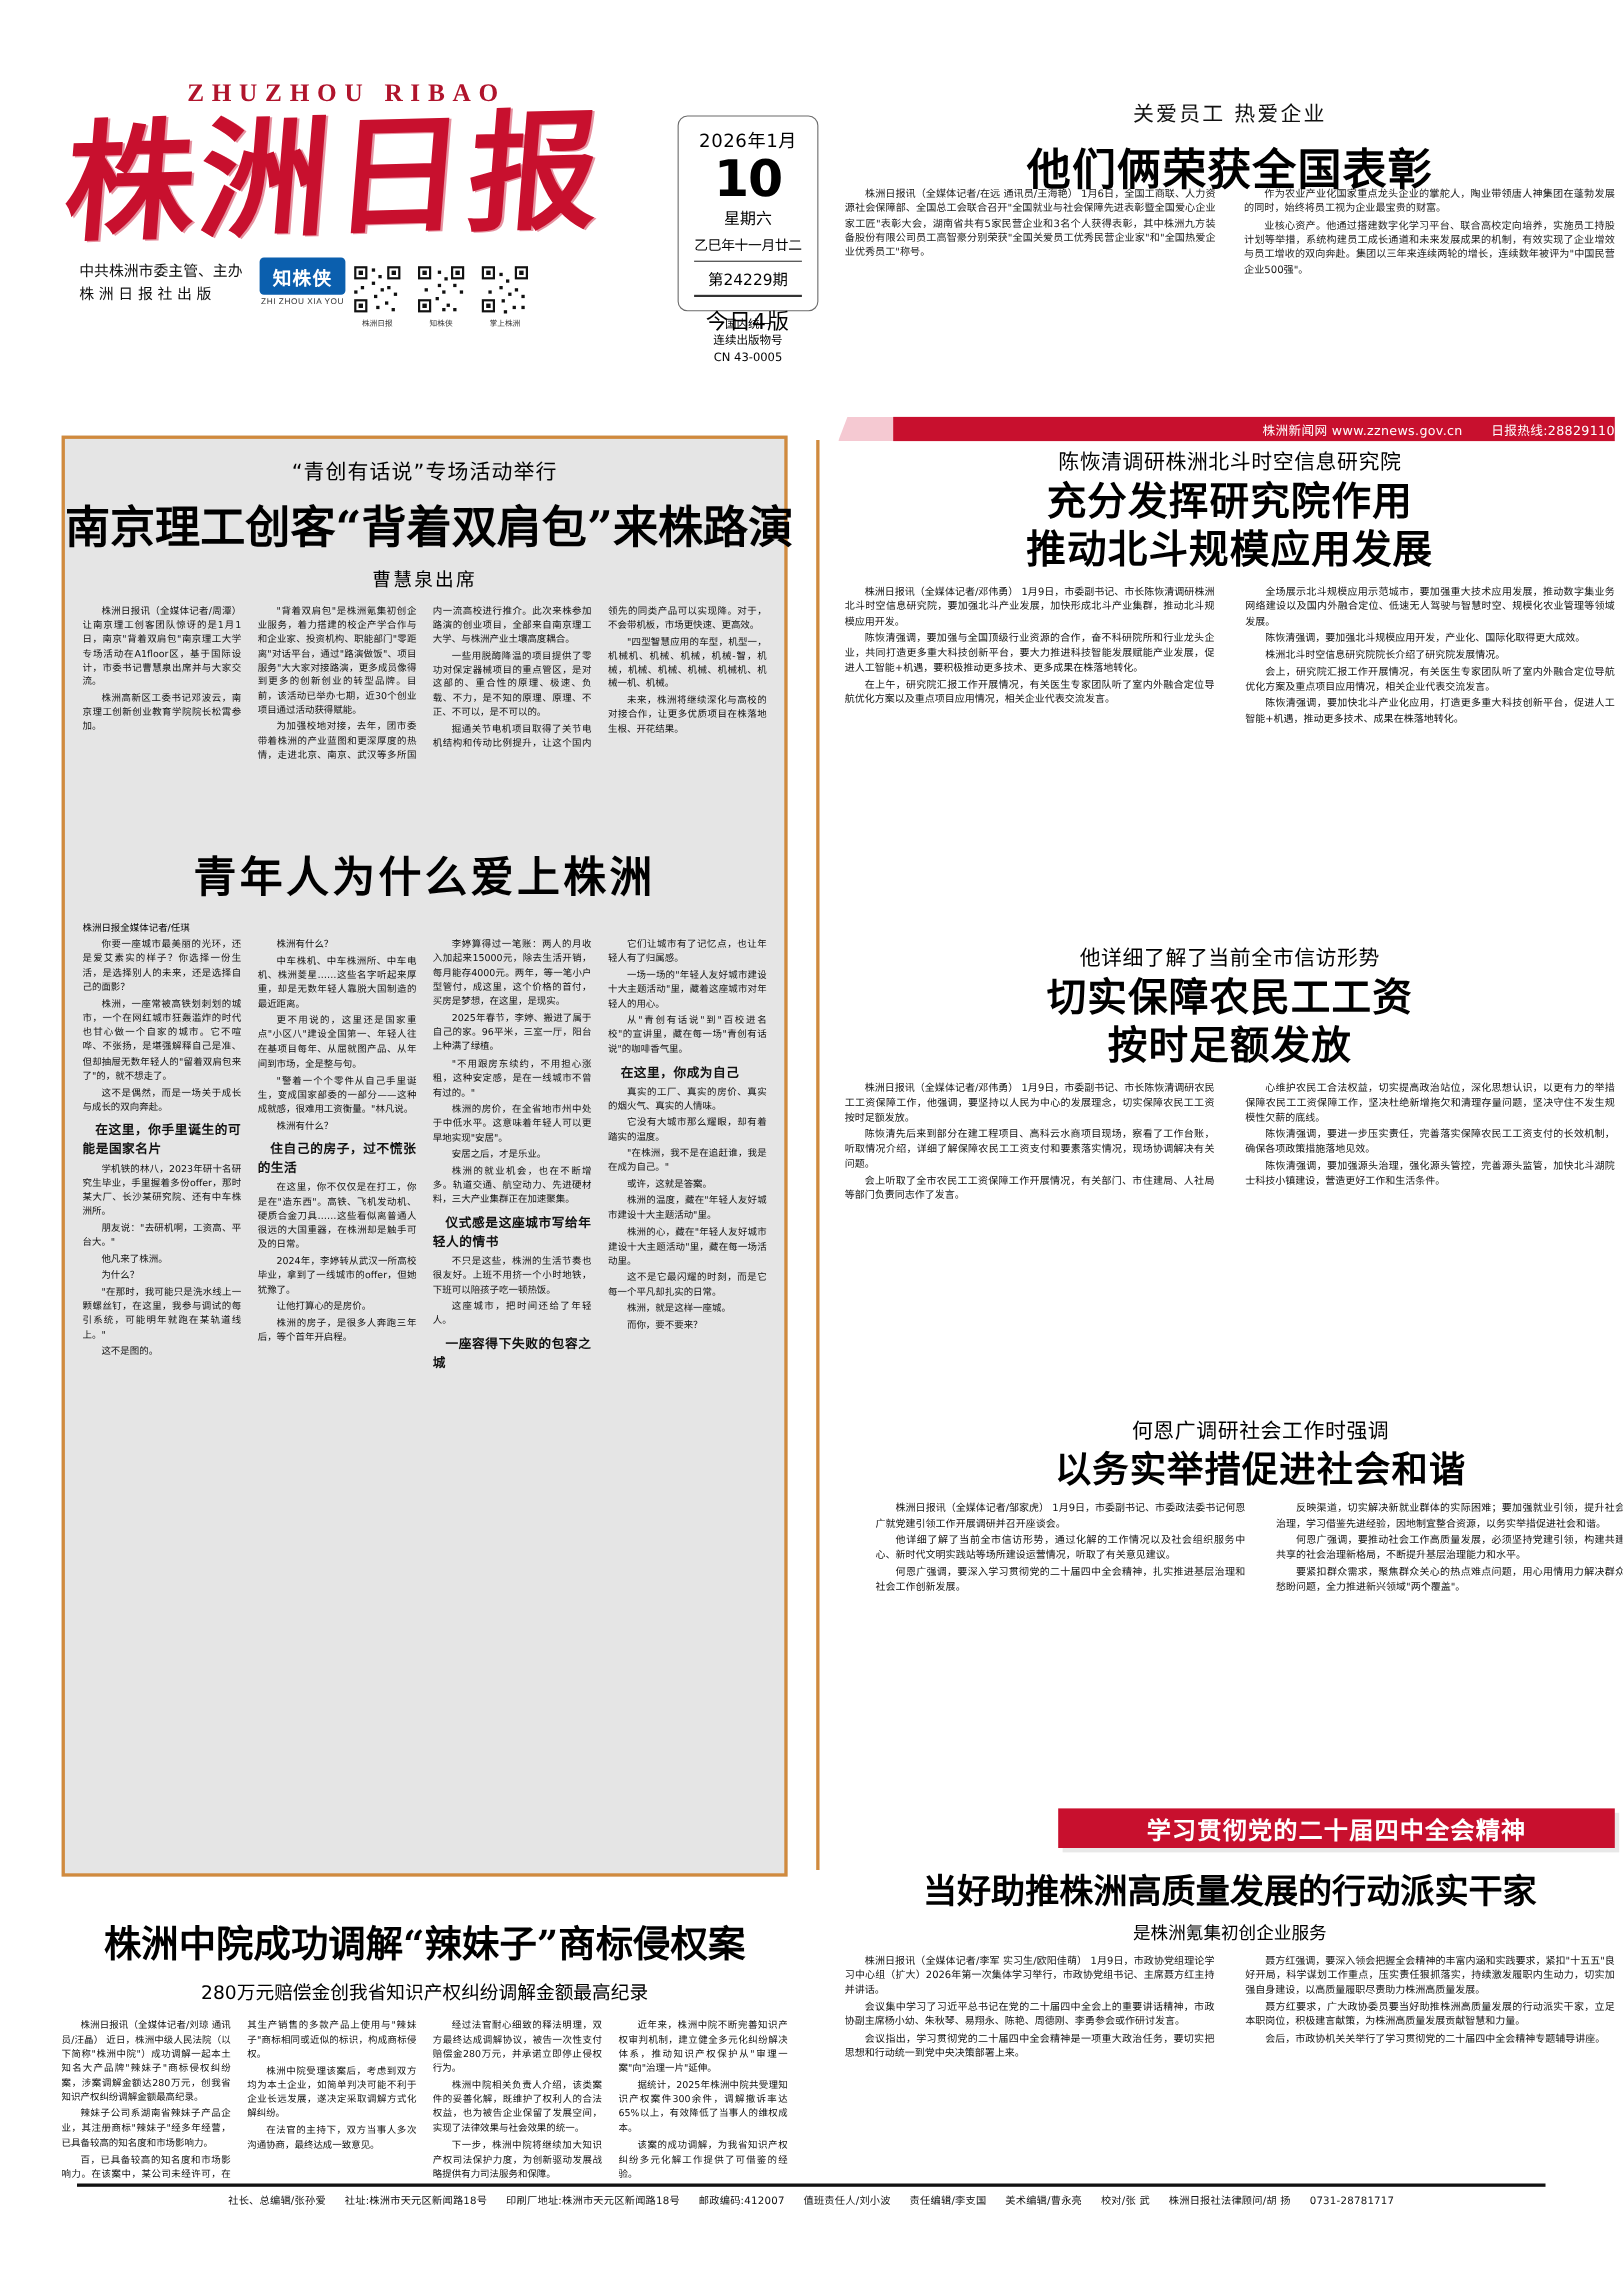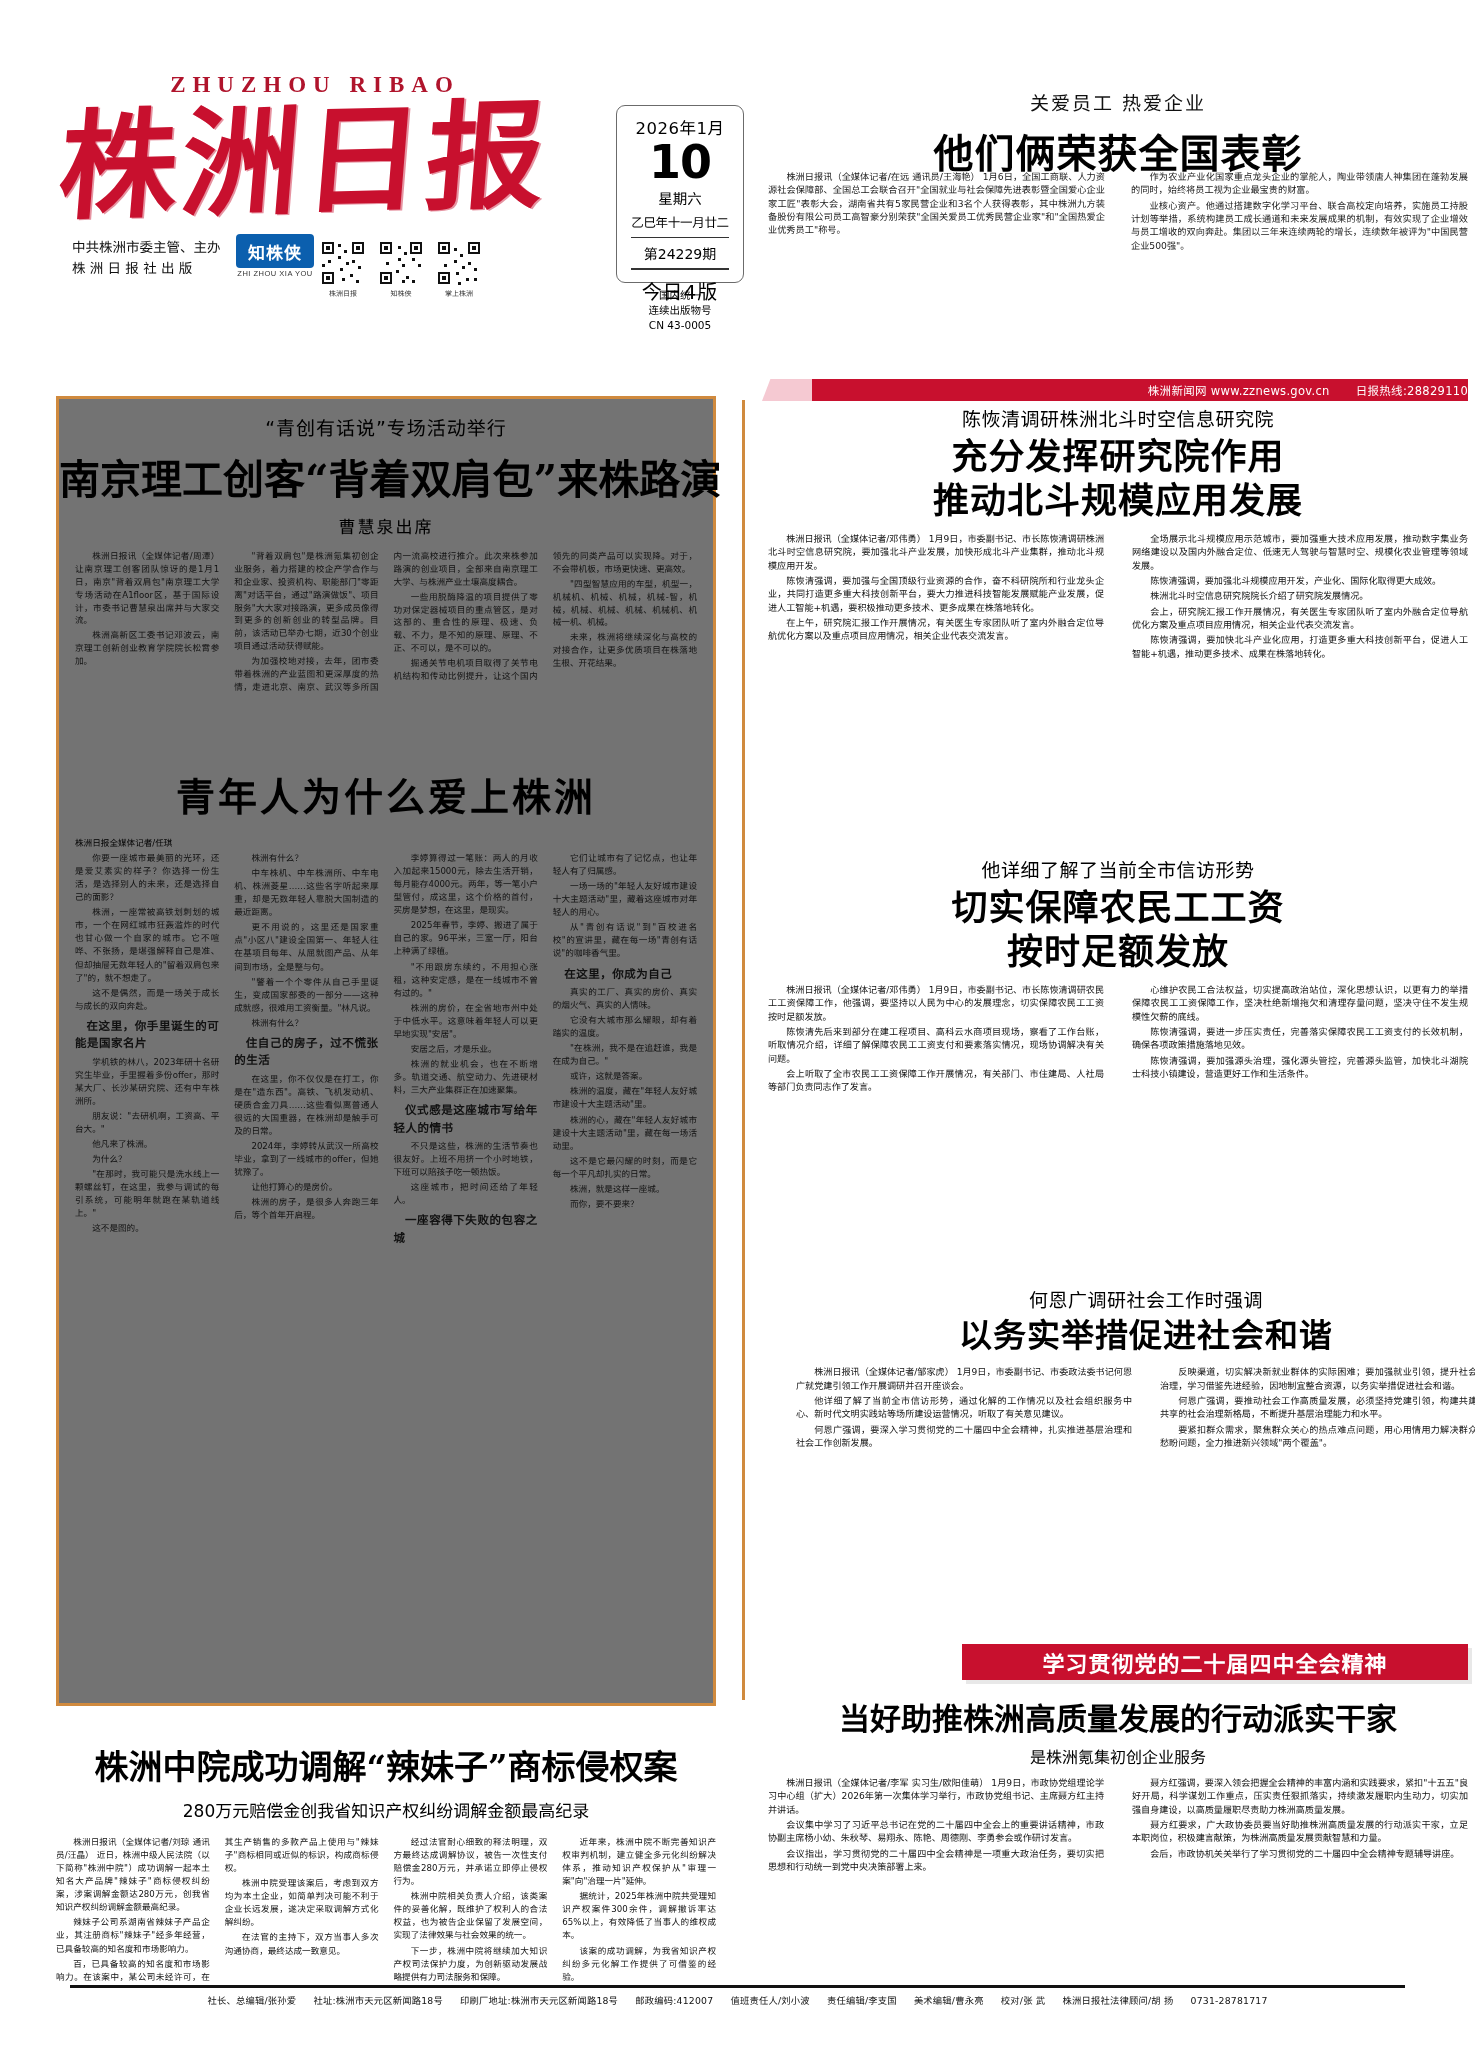--- a/index.html
+++ b/index.html
@@ -99,21 +99,21 @@
   .webbar .site{margin-right:26px;}
   .webbar-tail{
     position:absolute;left:762px;top:379px;width:60px;height:22px;
     background:#f5c9d2;
     clip-path:polygon(14% 0,100% 0,100% 100%,0 100%);
   }
 
   
   .left-box{
     position:absolute;left:56px;top:396px;width:660px;height:1310px;
-    border:3px solid #d08a3e;box-sizing:border-box;background:#737373;
+    border:3px solid #d08a3e;box-sizing:border-box;background:#e5e5e5;
   }
   .lead-kicker{
     text-align:center;font-size:19px;margin-top:14px;letter-spacing:1px;
     font-family:"DejaVu Sans",sans-serif;
   }
   .lead-title{
     text-align:center;font-size:41px;font-weight:700;margin-top:6px;
     letter-spacing:0px;font-family:"DejaVu Serif","Liberation Serif",serif;
     white-space:nowrap;
   }

